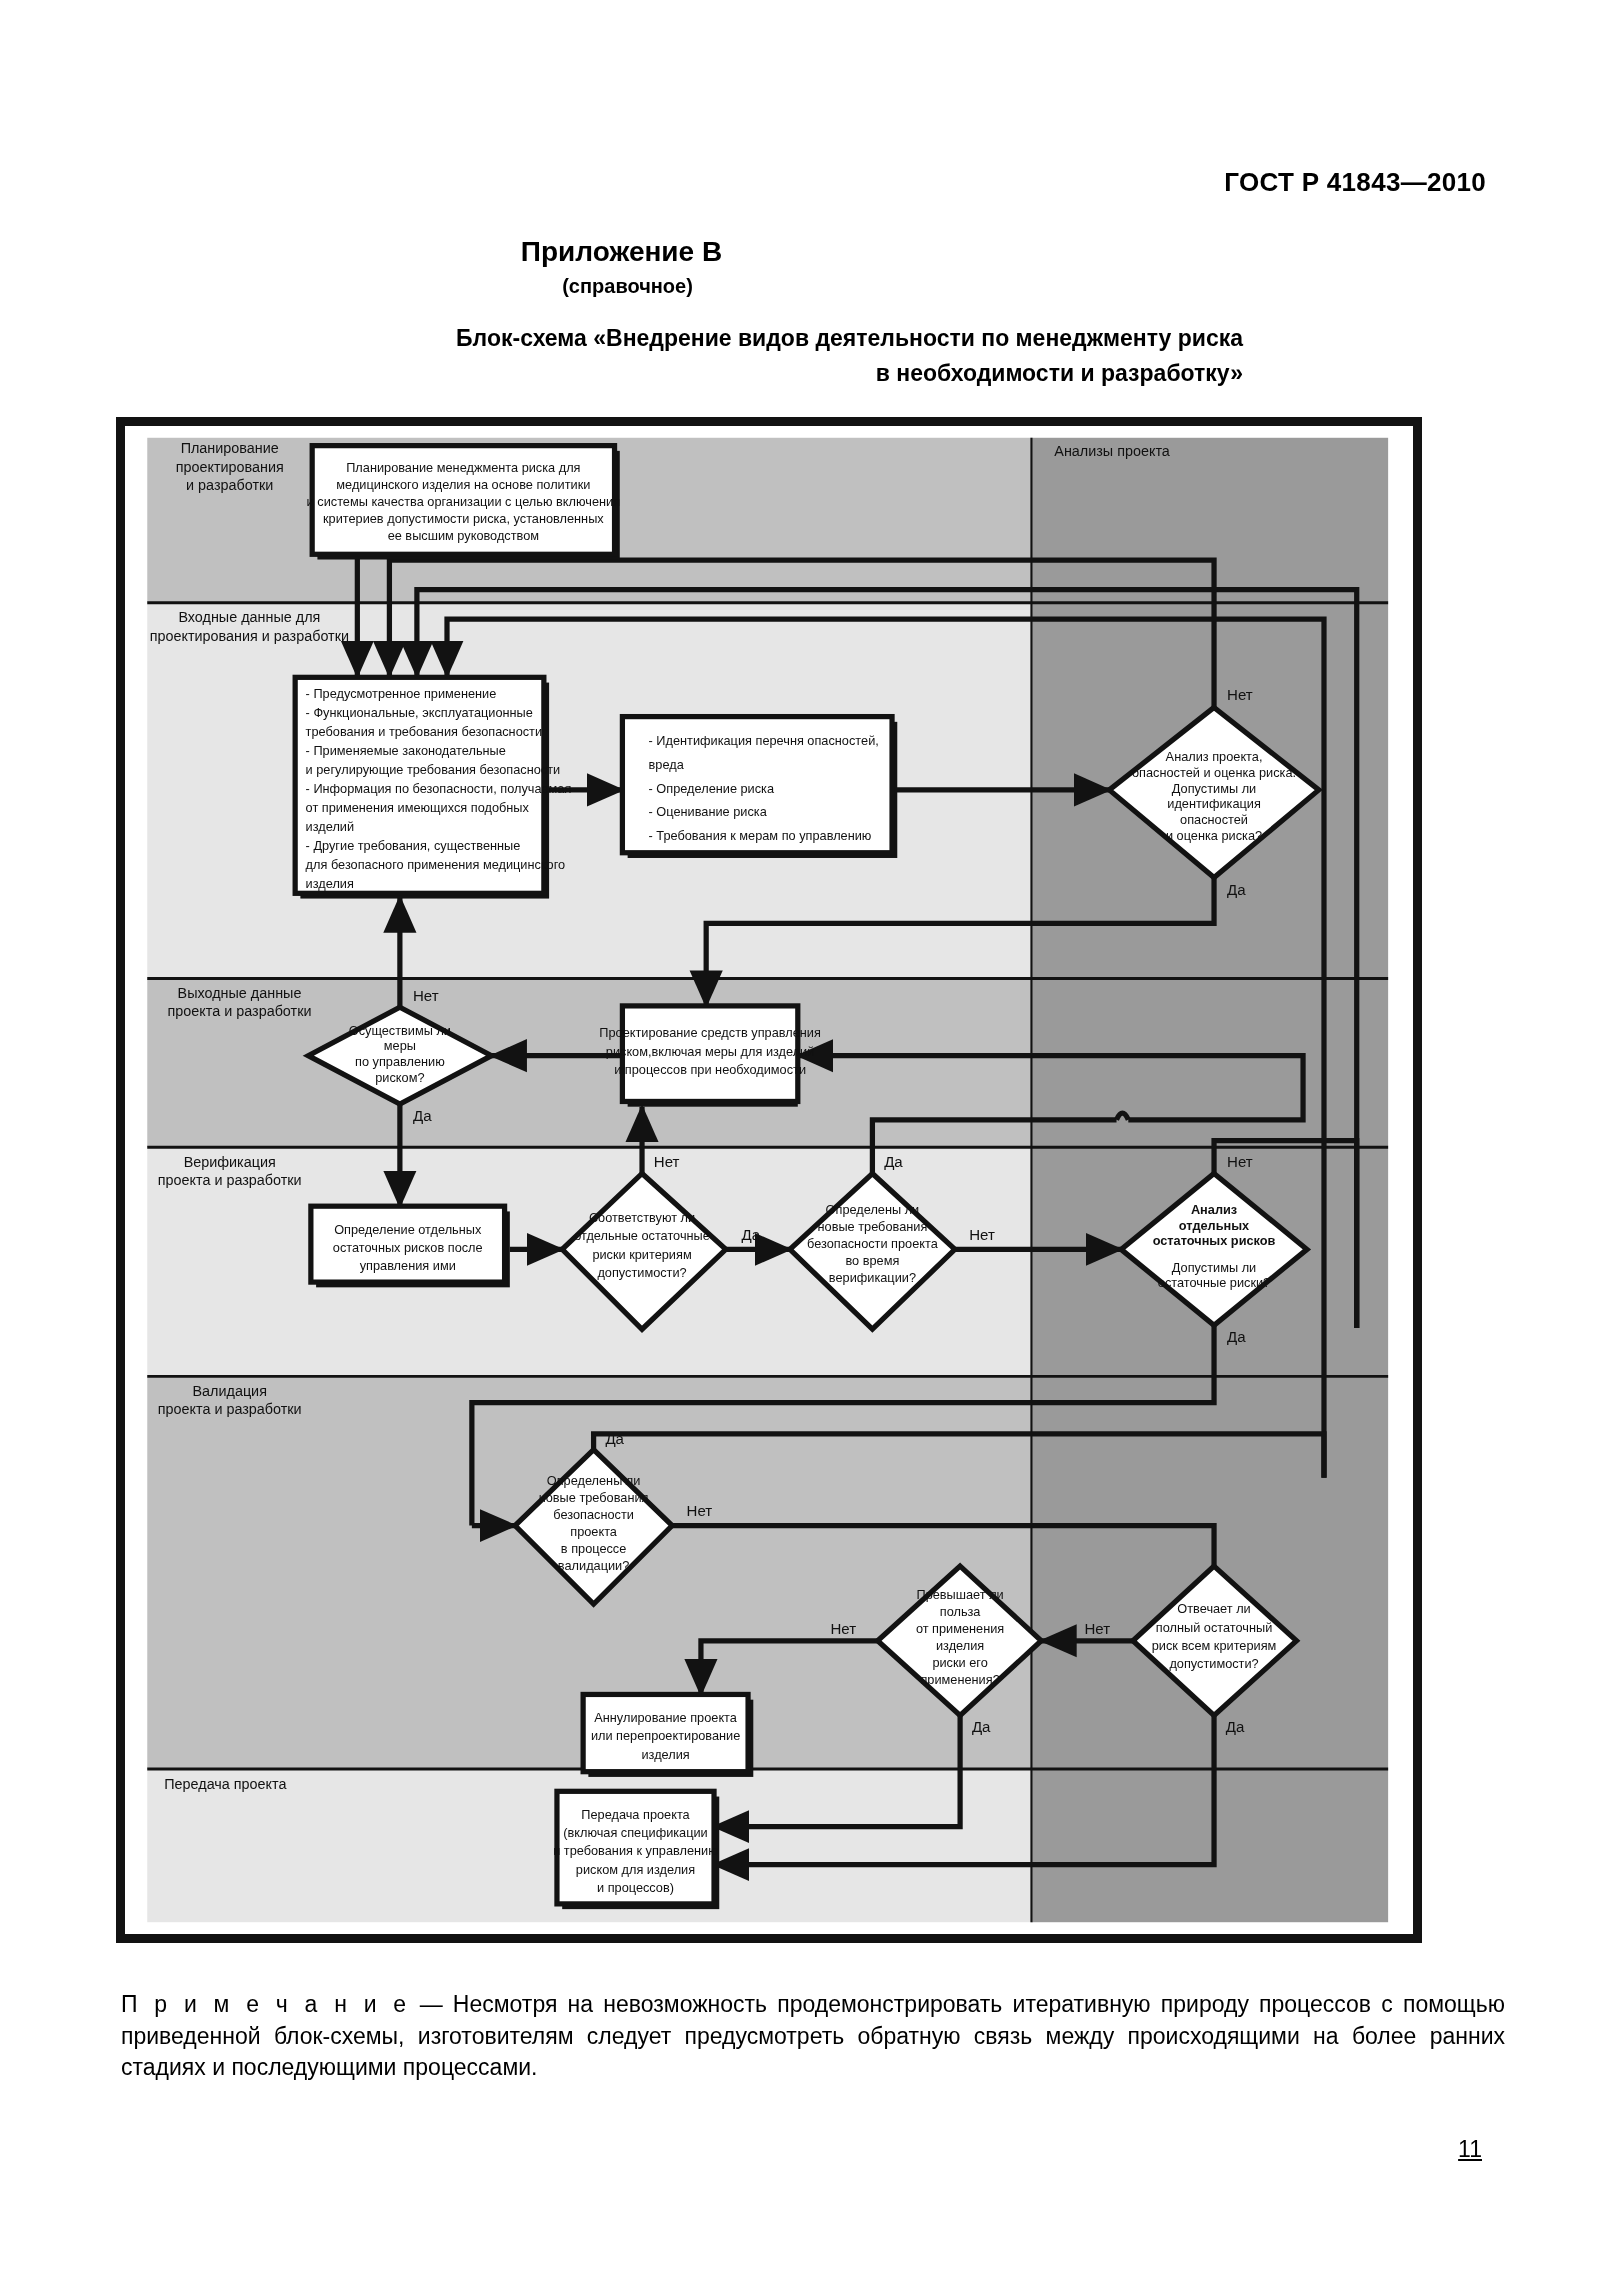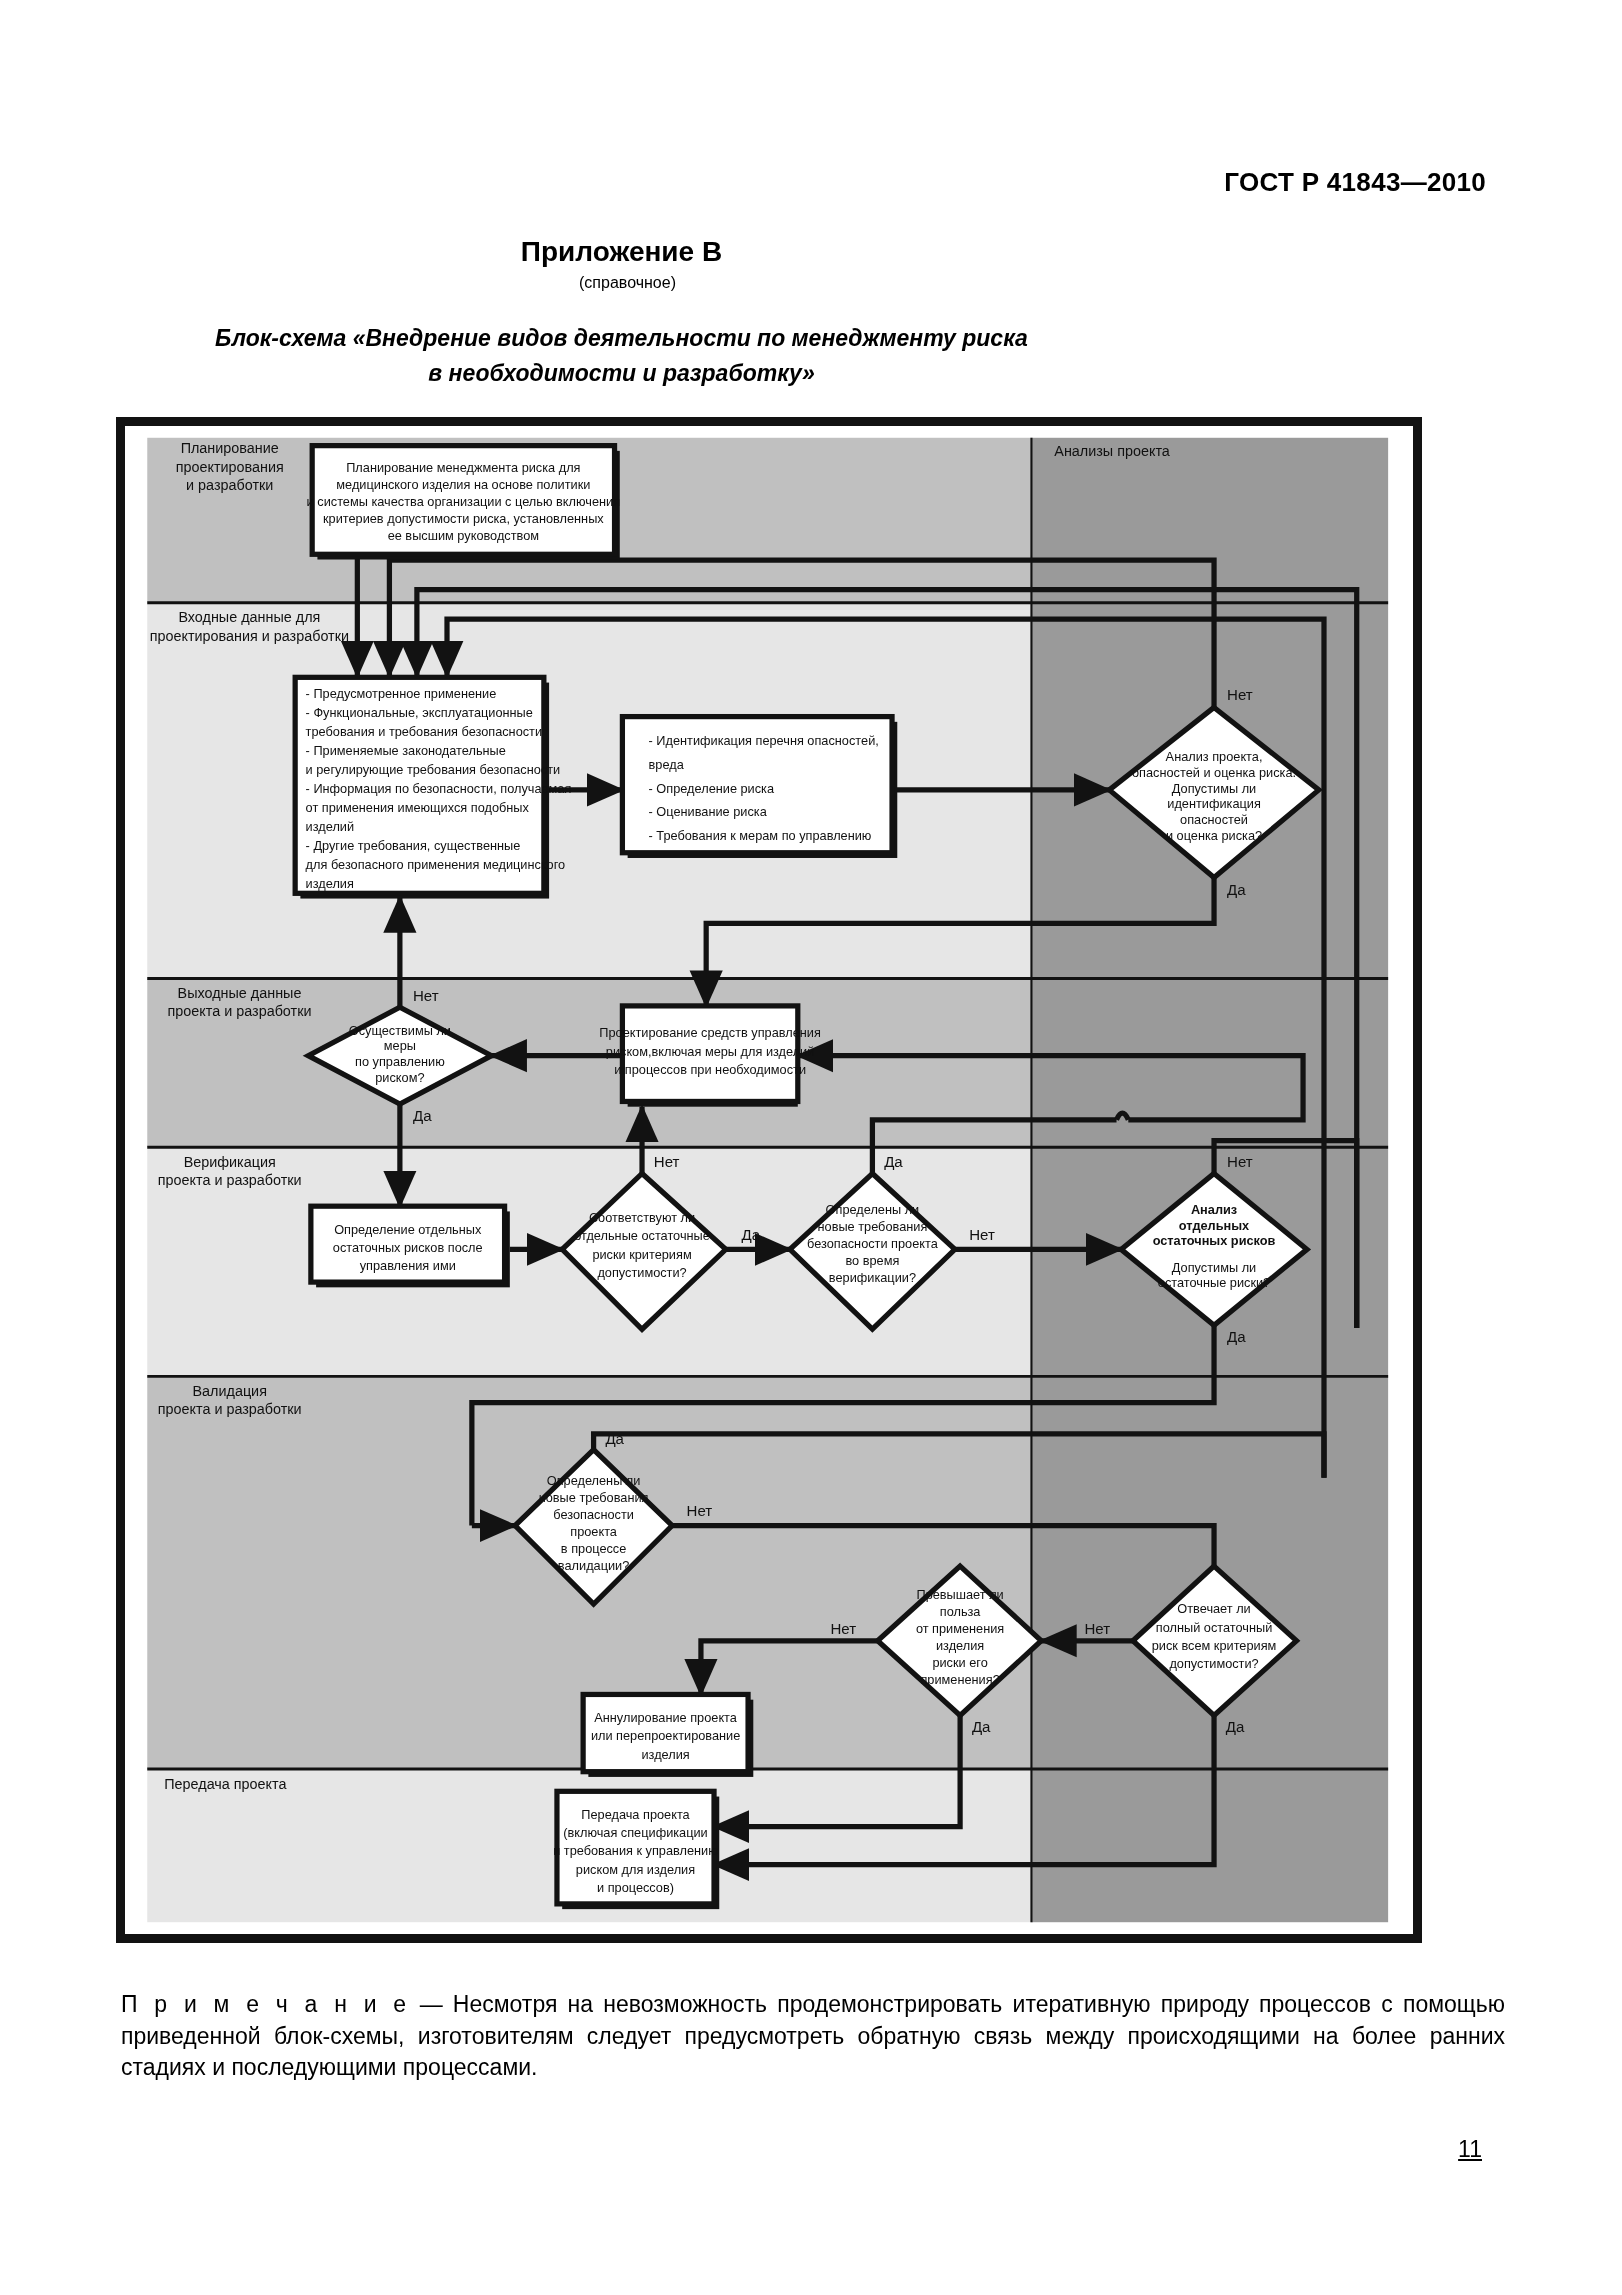--- a/index.html
+++ b/index.html
@@ -15,25 +15,25 @@
   .std-header{
     position:absolute;top:167px;right:137px;
     font-size:26px;font-weight:bold;letter-spacing:0.3px;white-space:nowrap;
   }
 
   
   .annex-block{
     position:absolute;top:232px;left:0;width:1243px;text-align:center;
   }
   .annex-line{font-size:28px;font-weight:bold;line-height:1.42;}
-  .annex-sub{font-size:16px;font-weight:normal;line-height:1.42;padding-left:12px;}
+  .annex-sub{font-size:20px;font-weight:bold;line-height:1.42;padding-left:12px;}
 
   .doc-title{
-    position:absolute;top:321px;left:0;width:1243px;text-align:center;
-    font-size:23px;font-weight:bold;line-height:1.5;font-style:italic;
+    position:absolute;top:321px;left:0;width:1243px;text-align:right;
+    font-size:23px;font-weight:bold;line-height:1.5;
   }
 
   
   .chart-wrap{
     position:absolute;left:116px;top:417px;width:1306px;height:1526px;
     border:9.2px solid #121212;background:#ffffff;box-sizing:border-box;
   }
   .chart-svg{display:block;width:100%;height:100%;}
 
   

